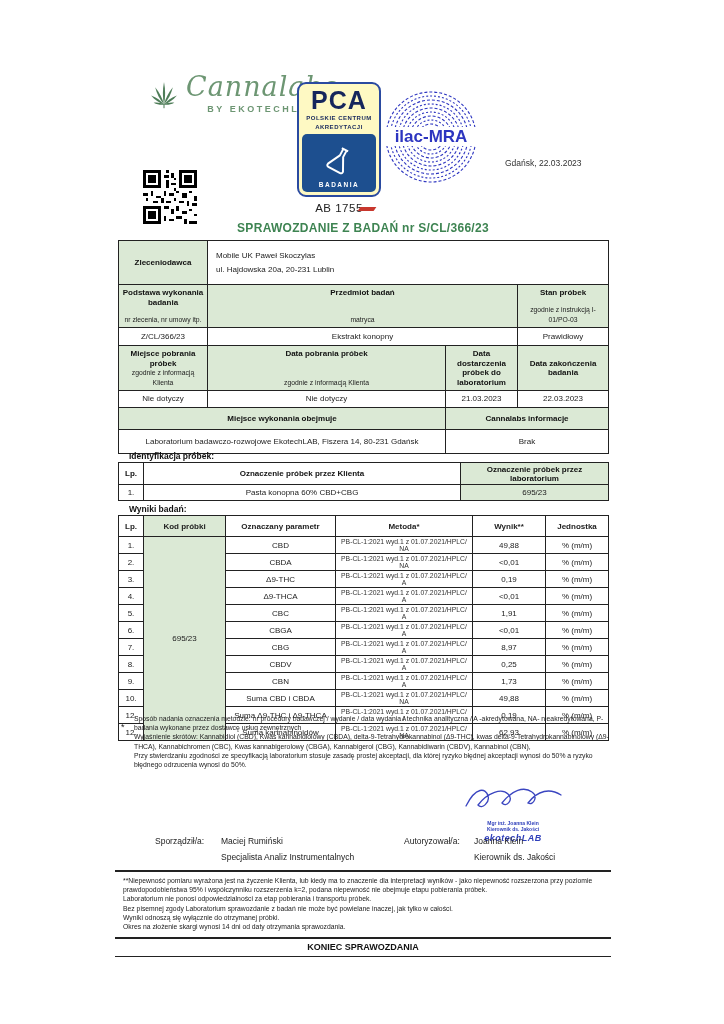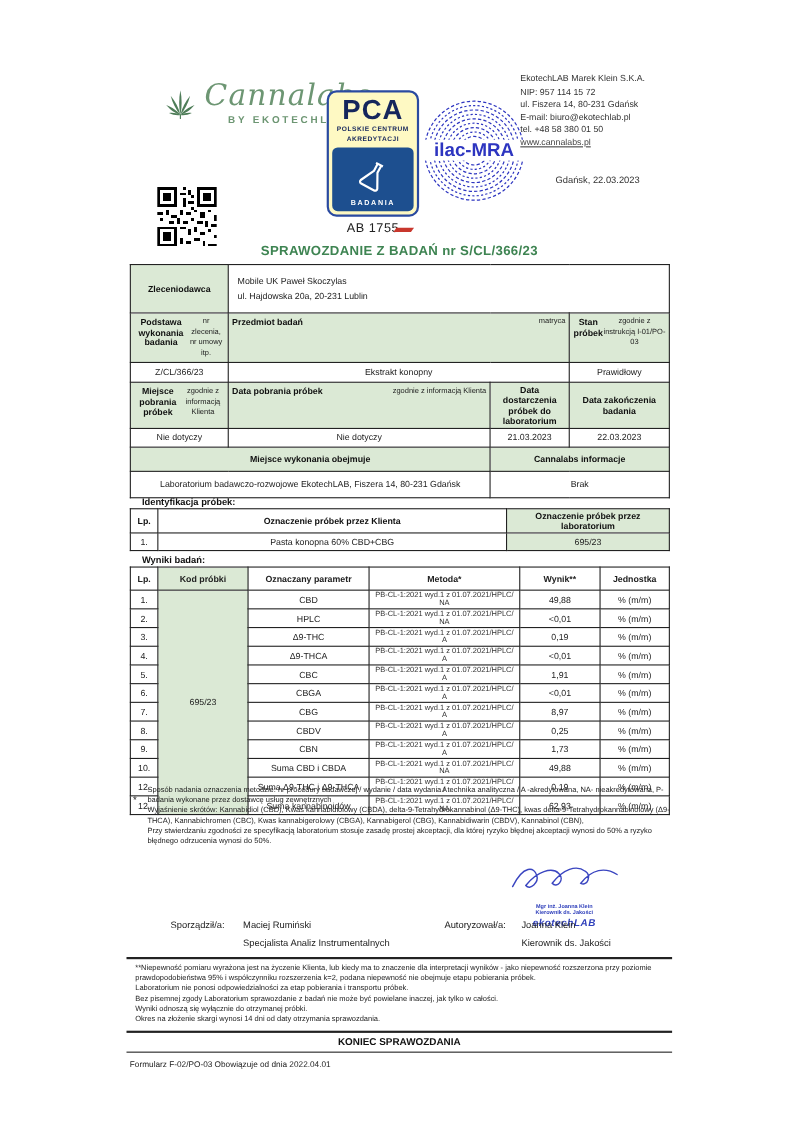--- a/index.html
+++ b/index.html
@@ -35,21 +35,21 @@
   #title { position:absolute; left:118px; top:221px; width:490px; text-align:center;
            font-size:12px; font-weight:bold; color:#3e8452; letter-spacing:.3px; }
 
   
   table { border-collapse:collapse; table-layout:fixed; background:#fff; }
   .doc-table { border:1.5px solid #111;padding-left:38px; }
   .doc-table td { border:1px solid #222; text-align:center; vertical-align:middle; font-size:8px; padding:1px 3px; overflow:hidden; }
   .green { background:#dbe9d5; }
   .b { font-weight:bold; font-size:8px; color:#111; }
   .sub { font-weight:normal; font-size:6.8px; color:#222; }
-  .hdr-flex { display:flex; flex-direction:row; justify-content:space-between; height:100%; padding:2px 0; }
+  .hdr-flex { display:flex; flex-direction:column; justify-content:space-between; height:100%; padding:2px 0; }
 
   #info-table { position:absolute; left:118px; top:240px; width:490px; }
   #info-table td { line-height:9.5px; }
   .r44 td { height:44px; } .r43 td { height:43px; } .r18 td { height:18px; }
   .r42 td { height:42px; } .r17 td { height:17px; } .r22 td { height:22px; } .r24 td { height:24px; }
   .client-cell { text-align:left !important; padding-left:8px !important; }
   .client-cell div { margin:4px 0; }
 
   #ident-heading { position:absolute; left:129px; top:451px; font-size:8.5px; font-weight:bold; color:#111; }
   #ident-table { position:absolute; left:118px; top:462px; width:490px; }
@@ -205,30 +205,20 @@
       <circle cx="48" cy="48" r="29" stroke-dasharray="3 2"></circle>
       <circle cx="48" cy="48" r="25" stroke-dasharray="2 2"></circle>
       <circle cx="48" cy="48" r="21" stroke-dasharray="3 2"></circle>
       <circle cx="48" cy="48" r="17" stroke-dasharray="2 2"></circle>
       <circle cx="48" cy="48" r="13" stroke-dasharray="3 2"></circle>
     </g>
     <rect x="1" y="38" width="94" height="19" fill="#fff"></rect>
     <text x="48" y="53" text-anchor="middle" font-size="17" font-weight="bold" fill="#2d35c0" font-family="Liberation Sans, sans-serif">ilac-MRA</text>
   </svg>
 
-  <div id="company">
-    <div id="company-lines">
-        <div>EkotechLAB Marek Klein S.K.A.</div>
-        <div>NIP: 957 114 15 72</div>
-        <div>ul. Fiszera 14, 80-231 Gdańsk</div>
-        <div>E-mail: biuro@ekotechlab.pl</div>
-        <div>tel. +48 58 380 01 50</div>
-      </div>
-    <div id="company-website">www.cannalabs.pl</div>
-  </div>
 
   <div id="place-date">Gdańsk,  22.03.2023</div>
 
   <div id="title">SPRAWOZDANIE Z BADAŃ nr  S/CL/366/23</div>
 
   <table id="info-table" class="doc-table">
     <colgroup>
         <col style="width:89px">
         <col style="width:238px">
         <col style="width:72px">
@@ -345,21 +335,21 @@
         <tr>
           <td>1.</td>
           <td rowspan="12" class="green">695/23</td>
           <td>CBD</td>
           <td class="c-method">PB-CL-1:2021 wyd.1 z 01.07.2021/HPLC/  NA</td>
           <td>49,88</td>
           <td>% (m/m)</td>
         </tr>
         <tr>
           <td>2.</td>
-          <td>HPLC</td>
+          <td>CBDA</td>
           <td class="c-method">PB-CL-1:2021 wyd.1 z 01.07.2021/HPLC/  NA</td>
           <td>&lt;0,01</td>
           <td>% (m/m)</td>
         </tr>
         <tr>
           <td>3.</td>
           <td>Δ9-THC</td>
           <td class="c-method">PB-CL-1:2021 wyd.1 z 01.07.2021/HPLC/  A</td>
           <td>0,19</td>
           <td>% (m/m)</td>
@@ -469,16 +459,15 @@
     <div id="legal-lines">
         <div>**Niepewność pomiaru wyrażona jest na życzenie Klienta,  lub kiedy ma to znaczenie dla interpretacji wyników - jako niepewność rozszerzona przy poziomie prawdopodobieństwa 95% i współczynniku rozszerzenia k=2, podana niepewność nie obejmuje etapu pobierania próbek.</div>
         <div>Laboratorium nie ponosi odpowiedzialności za etap pobierania i transportu próbek.</div>
         <div>Bez pisemnej zgody Laboratorium sprawozdanie z badań nie może być powielane inaczej, jak tylko w całości.</div>
         <div>Wyniki odnoszą się wyłącznie do otrzymanej próbki.</div>
         <div>Okres na złożenie skargi wynosi 14 dni od daty otrzymania sprawozdania.</div>
       </div>
     <div class="rule-med"></div>
     <div id="end-title">KONIEC SPRAWOZDANIA</div>
     <div class="rule-thin"></div>
-    <div id="form-footer">Formularz F-02/PO-03 Obowiązuje od dnia 2022.04.01</div>
   </div>
 
 </div>
 
 </body></html>

